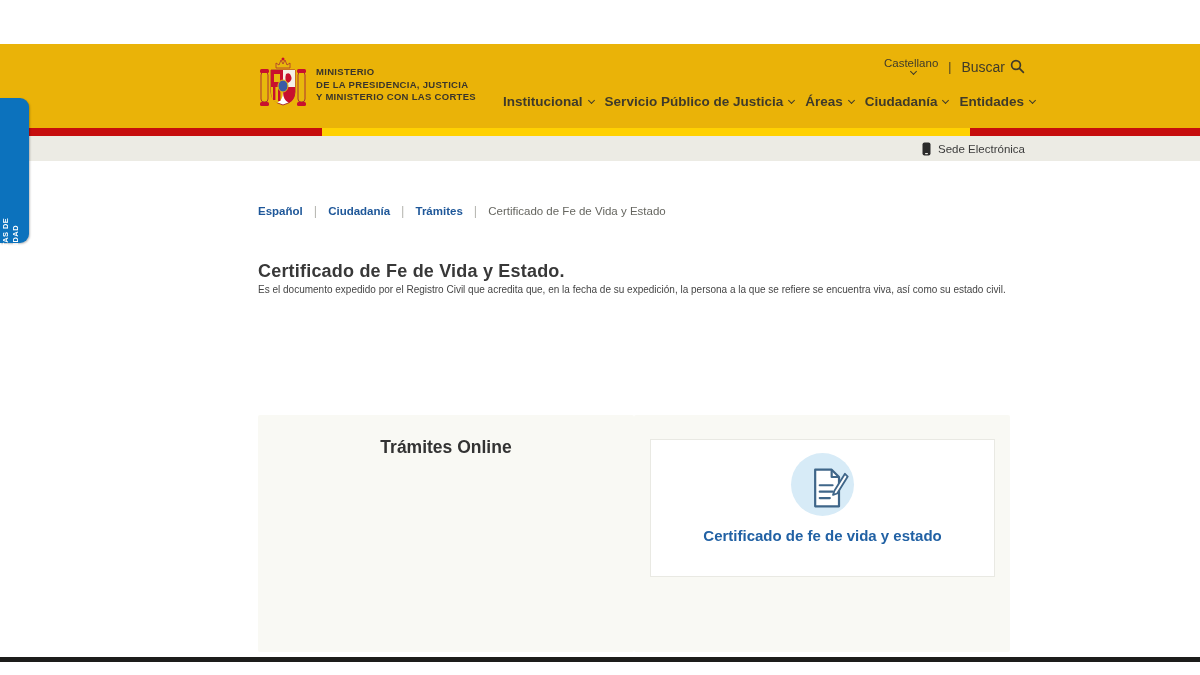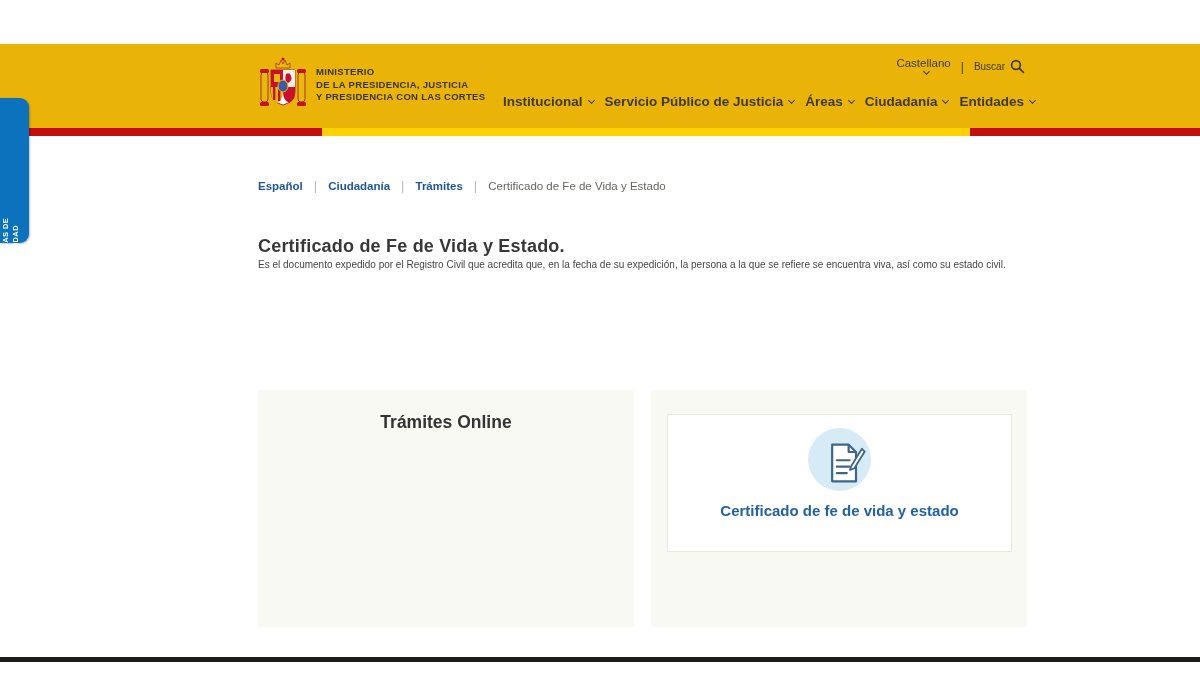--- a/index.html
+++ b/index.html
@@ -8,21 +8,21 @@
 
   
   .header { position:relative; width:1200px; height:84px; background:#eab308;margin-top:44px; }
   .logo-area { position:absolute; left:260px; top:12px; display:flex; align-items:center; }
   .coat { width:46px; height:58px; }
   .ministry-text { margin-left:10px; color:#3A352A; font-size:9.5px; font-weight:bold; line-height:1.3; letter-spacing:0.3px; }
 
   .utility { position:absolute; top:13px; right:175px; display:flex; align-items:center; font-size:11.5px; color:#3F3A2A; }
   .utility .lang { display:flex; align-items:center; cursor:pointer;flex-direction:column; }
   .utility .sep { margin:0 10px; color:#3F3A2A; font-size:12px; }
-  .utility .search { display:flex; align-items:center; font-size:10px; cursor:pointer; }
+  .utility .search { display:flex; align-items:center; font-size:14px; cursor:pointer; }
   .chev { display:inline-block; width:5px; height:5px; border-right:1.6px solid #3F3A2A; border-bottom:1.6px solid #3F3A2A; transform:rotate(45deg); margin-left:5px; margin-bottom:2px; }
   .mag { margin-left:5px; }
 
   .nav { position:absolute; top:50px; right:165px; display:flex; align-items:center; gap:11px; font-size:13.5px; font-weight:bold; color:#3F3A2A; }
   .nav-item { display:flex; align-items:center; cursor:pointer; white-space:nowrap; }
   .nav-item .chev { margin-left:6px; }
 
   
   .stripe { display:flex; width:1200px; height:8px; }
   .stripe .red-l { width:322px; background:#C60D0D; }
@@ -42,21 +42,21 @@
   
   .main { padding-left:258px; padding-top:42px; width:1200px; }
   .breadcrumb { display:flex; align-items:center; font-size:11.5px; }
   .breadcrumb a { color:#1E5799; font-weight:bold; text-decoration:none; cursor:pointer; }
   .breadcrumb .bsep { color:#B9B9B3; margin:0 11px; font-size:13px; }
   .breadcrumb .current { color:#666660; }
 
   .page-title { margin-top:43px; font-size:18px; font-weight:bold; color:#383838; letter-spacing:0.2px; }
   .page-desc { margin-top:0; width:760px; font-size:10px; line-height:1.62; color:#454545; }
 
-  .cards { margin-top:117px; display:flex; gap:17px; }
+  .cards { margin-top:117px; display:flex; }
   .card { width:376px; height:237px; background:#F9F9F4; border-radius:2px; }
   .card-title { margin-top:22px; text-align:center; font-size:17.5px; font-weight:bold; color:#333333; }
   .inner-panel { margin:24px 15px 0 16px; height:138px; background:#ffffff; border:1px solid #E9E9E3; display:flex; flex-direction:column; align-items:center; padding-top:13px; }
   .icon-circle { position:relative; width:63px; height:63px; border-radius:50%; background:#D7EBF7; display:flex; align-items:center; justify-content:center; }
   .icon-circle svg { position:relative; left:5px; top:3px; overflow:visible; }
   .card-link { margin-top:11px; font-size:15px; font-weight:bold; color:#2161A4; text-decoration:none; cursor:pointer; }
 
   
   .bottom-bar { position:absolute; left:0; top:657px; width:1200px; height:5px; background:#1D1D1B; }
 </style>
@@ -86,21 +86,21 @@
         <path d="M26 18 q4 -2 5 2 q2 4 -3 7 q-4 -2 -2 -9" fill="#C8102E"></path>
         <path d="M11 31 H23 V36 Q23 44 17 47 Q11 44 11 36 Z" fill="#E8B80C"></path>
         <rect x="13" y="31" width="2.4" height="13" fill="#C8102E"></rect>
         <rect x="18" y="31" width="2.4" height="14" fill="#C8102E"></rect>
         <path d="M23 31 H35 V36 Q35 44 29 47 Q23 44 23 36 Z" fill="#C8102E"></path>
         <ellipse cx="23" cy="30" rx="5" ry="6" fill="#3B5BA5" stroke="#E8B80C" stroke-width="1"></ellipse>
       </svg>
       <div class="ministry-text">
         <div>MINISTERIO</div>
         <div>DE LA PRESIDENCIA, JUSTICIA</div>
-        <div>Y PRESIDENCIA CON LAS CORTES</div>
+        <div>Y MINISTERIO CON LAS CORTES</div>
       </div>
     </div>
 
     <div class="utility">
       <span class="lang">
         <span>Castellano</span>
         <span class="chev"></span>
       </span>
       <span class="sep">|</span>
       <span class="search">
@@ -135,20 +135,27 @@
       </span>
     </nav>
   </header>
 
   <div class="stripe">
     <div class="red-l"></div>
     <div class="yellow-m"></div>
     <div class="red-r"></div>
   </div>
 
+  <div class="sede-bar">
+    <svg width="9" height="14" viewBox="0 0 9 14">
+      <rect x="0.5" y="0.5" width="8" height="13" rx="2" fill="#2B2B2B"></rect>
+      <rect x="3" y="11" width="3" height="1.2" rx="0.6" fill="#ECEBE4"></rect>
+    </svg>
+    <span class="label">Sede Electrónica</span>
+  </div>
 
   <div class="acc-tab">
     <div class="acc-text">
       <div>HERRAMIENTAS DE</div>
       <div>ACCESIBILIDAD</div>
     </div>
     <div class="acc-arrow"></div>
     <svg class="acc-icon" width="20" height="20" viewBox="0 0 20 20">
       <circle cx="10" cy="10" r="8.6" fill="none" stroke="#ffffff" stroke-width="1.4"></circle>
       <circle cx="10" cy="5.6" r="1.6" fill="#ffffff"></circle>

